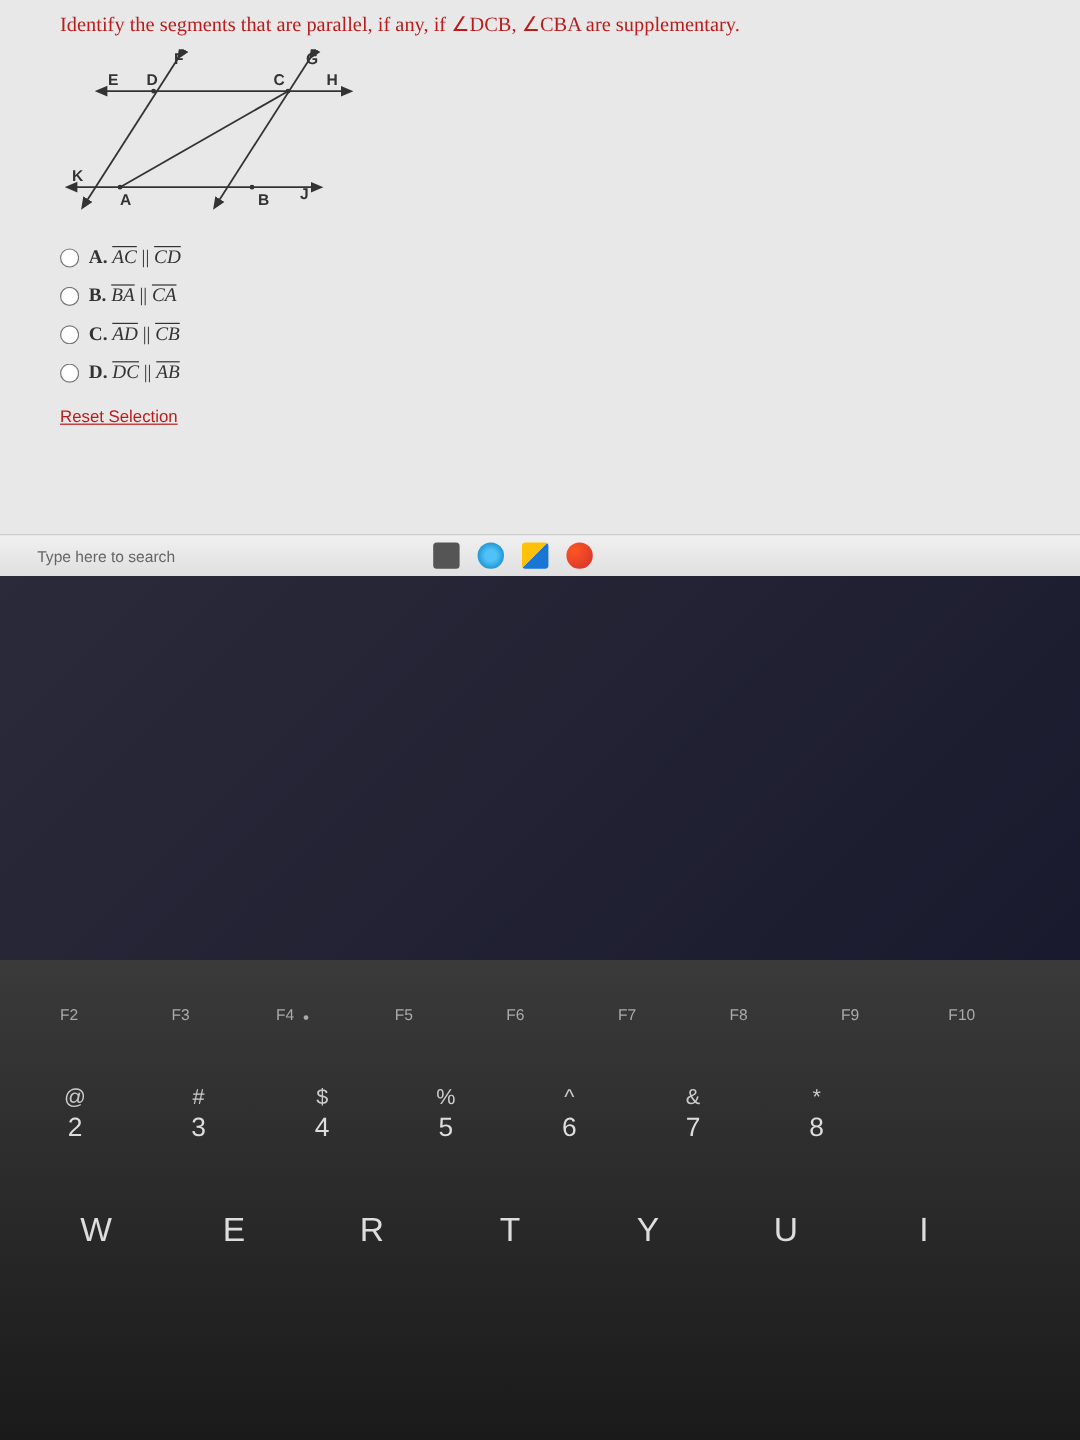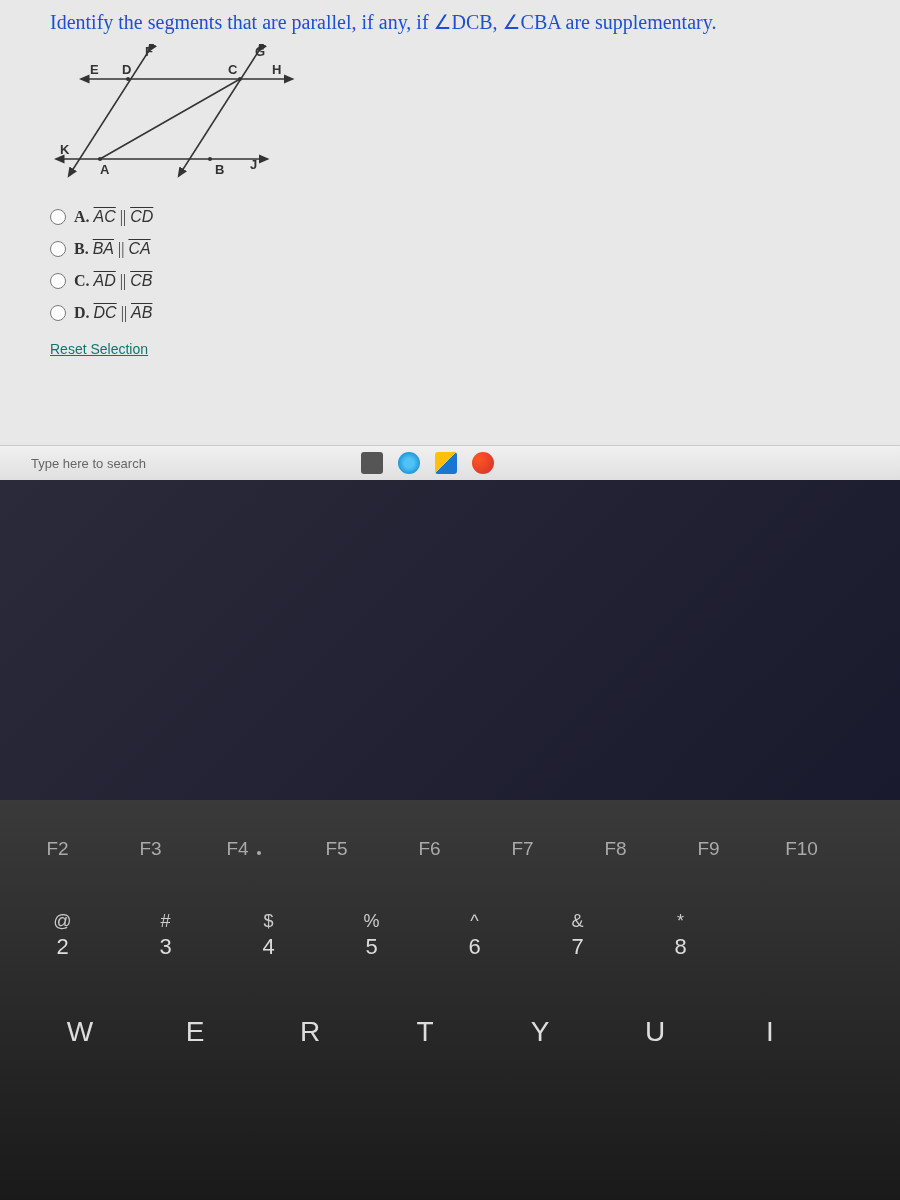--- a/index.html
+++ b/index.html
@@ -15,22 +15,22 @@
       height: 480px;
       position: relative;
       box-shadow: 0 2px 10px rgba(0,0,0,0.3);
     }
     .content-area {
       padding: 10px 50px;
       background: #e8e8e8;
       height: 445px;
     }
     .question-text {
-      color: #1d4ed8;
-      font-size: 20px;
+      color: #b91c1c;
+      font-size: 17px;
       margin-bottom: 10px;
       font-family: 'Times New Roman', serif;
     }
     .diagram {
       width: 260px;
       height: 140px;
       margin-bottom: 20px;
     }
     .options {
       margin-left: 0px;
@@ -48,24 +48,24 @@
       height: 16px;
       margin-right: 8px;
     }
     .option-label {
       font-weight: bold;
       margin-right: 4px;
     }
     .overline {
       text-decoration: overline;
       font-style: italic;
-      font-family: Liberation Sans, sans-serif;
+      font-family: Liberation Serif, serif;
     }
     .reset-link {
-      color: #0f766e;
+      color: #b91c1c;
       text-decoration: underline;
       font-size: 14px;
       cursor: pointer;
       display: inline-block;
       margin-top: 5px;
     }
     .taskbar {
       height: 35px;
       background: linear-gradient(180deg, #f0f0f0 0%, #e0e0e0 100%);
       display: flex;
@@ -113,21 +113,21 @@
     .letter-row { padding-top: 30px; padding-left: 40px; gap: 35px; }
     .key {
       color: #e0e0e0;
       font-size: 16px;
       text-align: center;
       min-width: 70px;
       padding: 8px 5px;
       font-family: Arial, sans-serif;
     }
     .fn-key {
-      font-size: 19px;
+      font-size: 13px;
       color: #aaa;
       min-width: 75px;
     }
     .num-key {
       min-width: 85px;
     }
     .num-key .top-char {
       display: block;
       font-size: 18px;
       color: #ccc;

